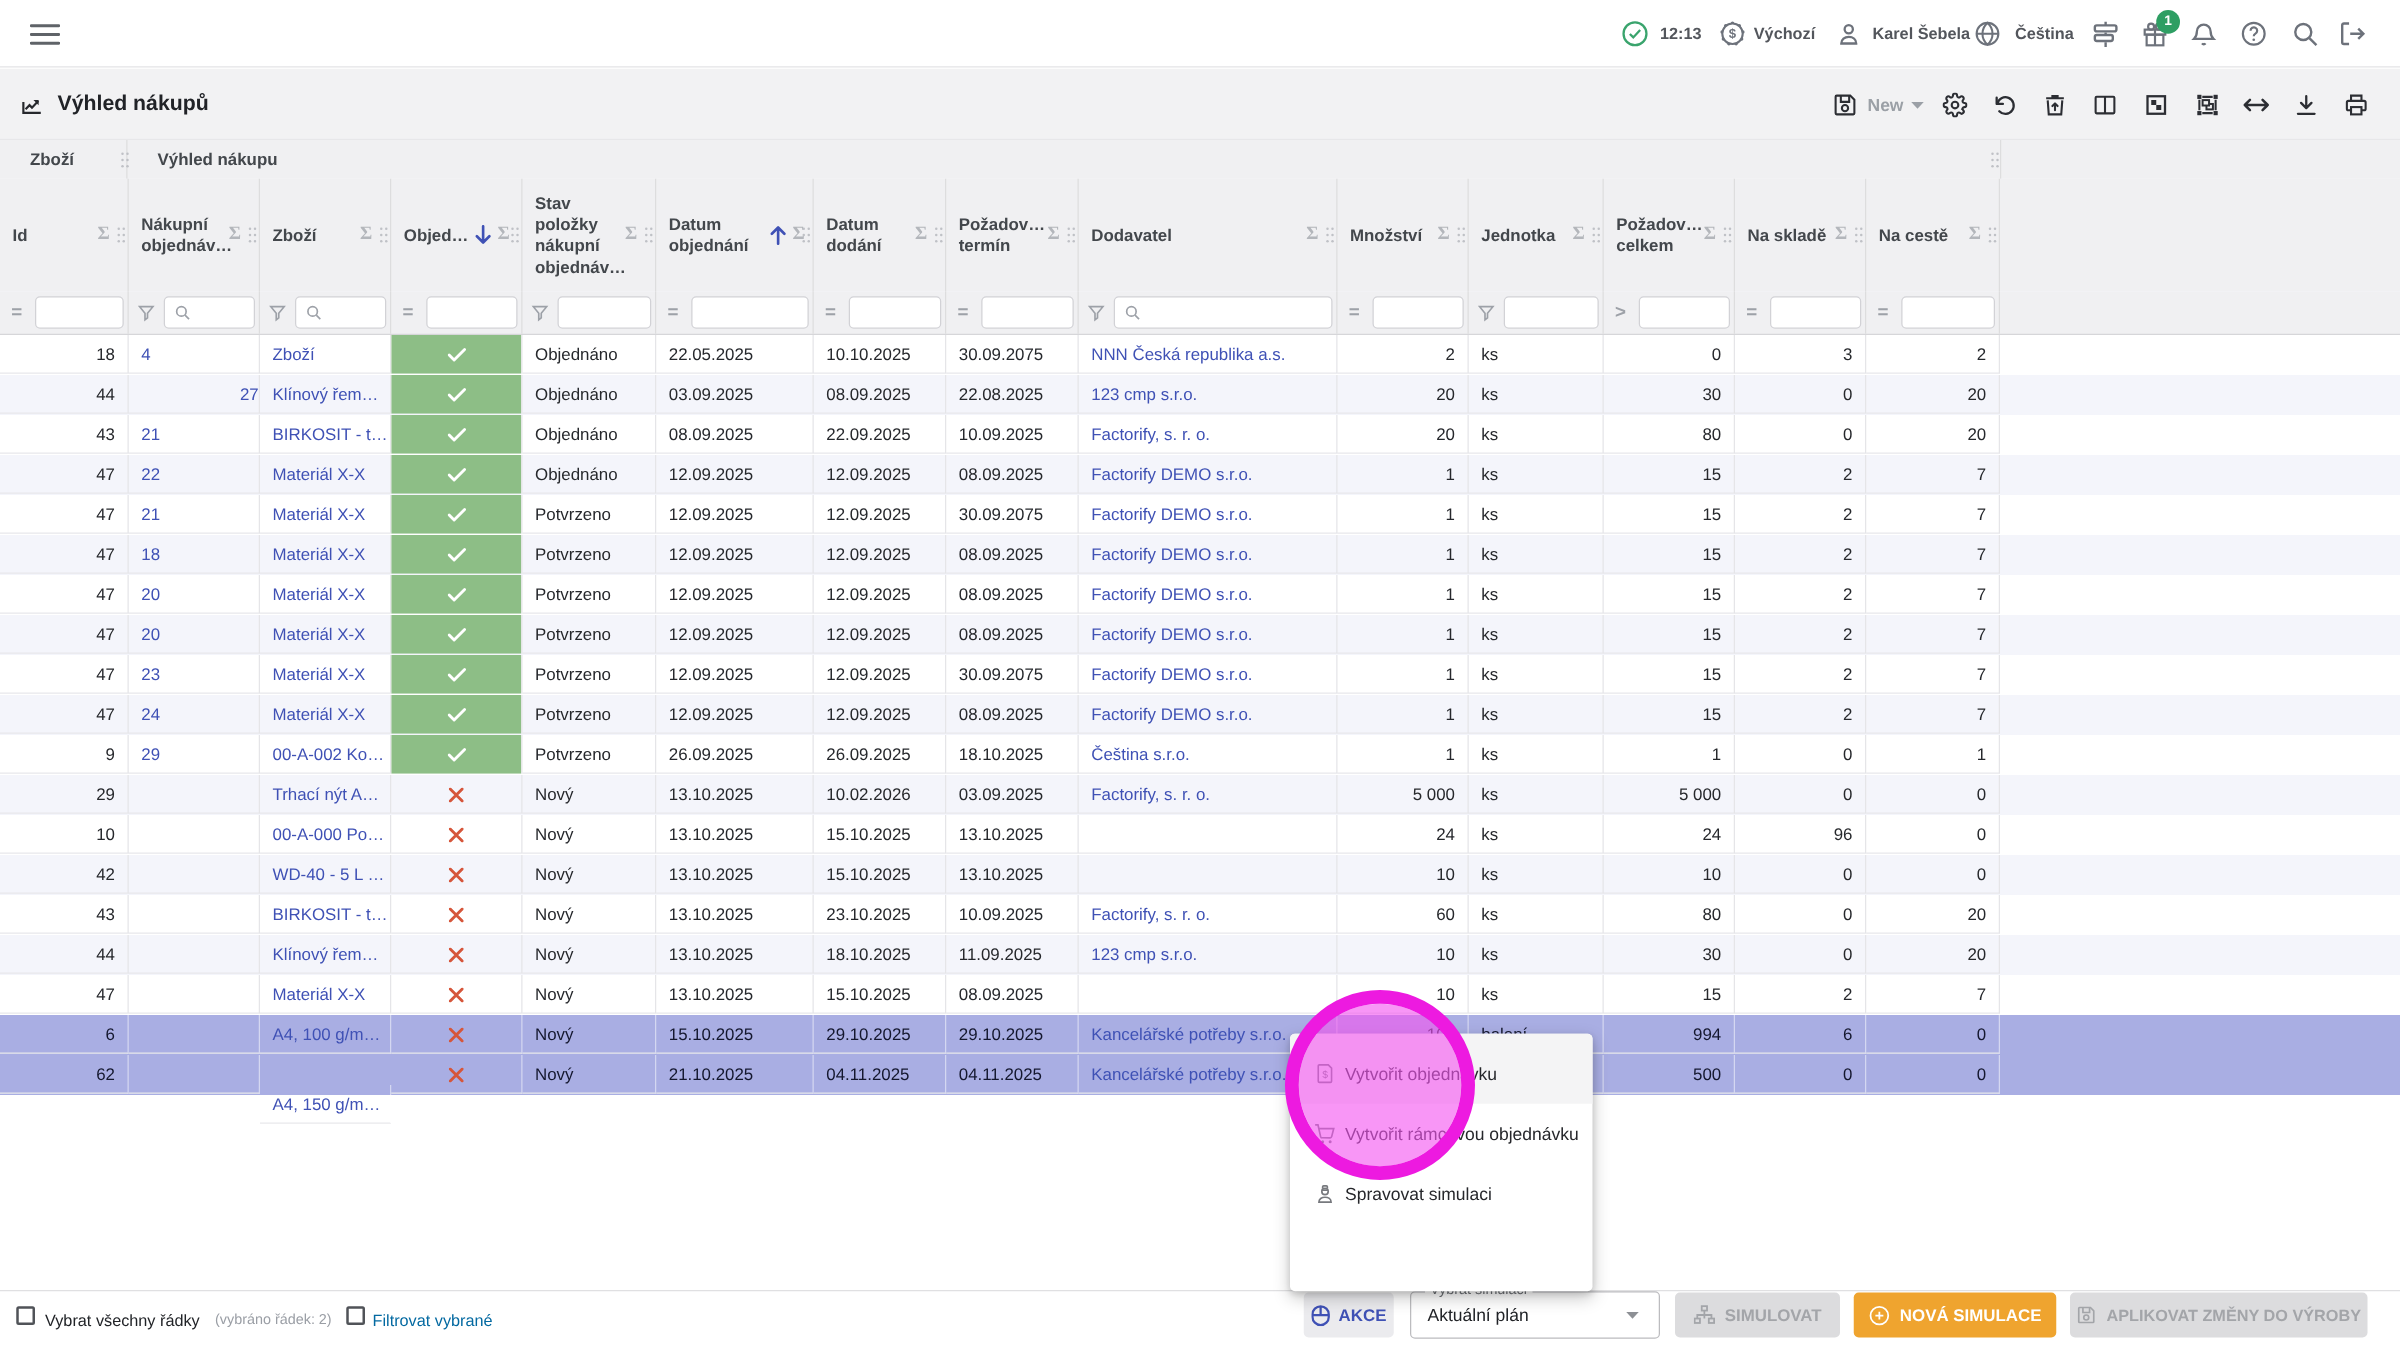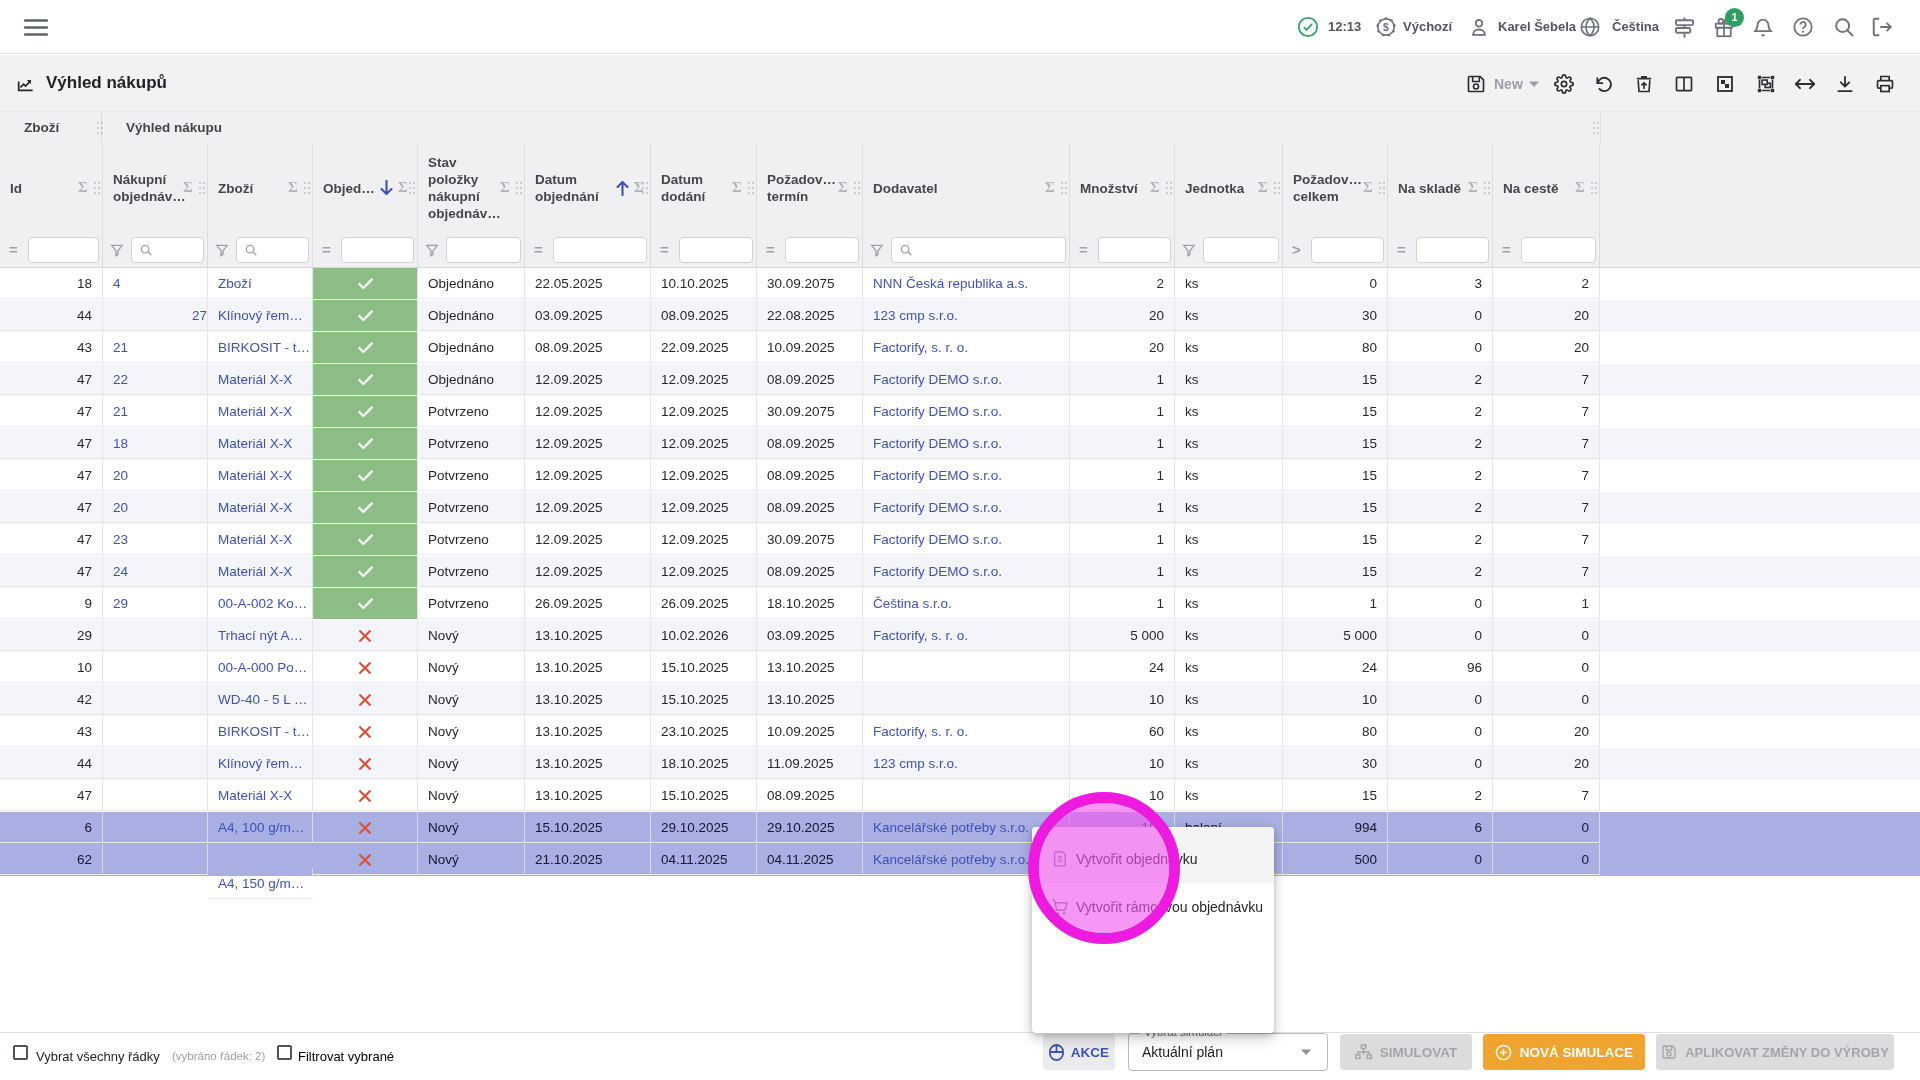--- a/index.html
+++ b/index.html
@@ -812,21 +812,21 @@
 <div class="cell bb" style="left:1175px;width:108px;padding-left:10px;">balení</div>
 <div class="cell bb" style="left:1283px;width:105px;text-align:right;padding-right:10px;">500</div>
 <div class="cell bb" style="left:1388px;width:105px;text-align:right;padding-right:10px;">0</div>
 <div class="cell bb" style="left:1493px;width:107px;text-align:right;padding-right:10px;">0</div>
 </div>
 <div class="abs" style="left:0;top:1032px;width:1920px;height:48px;background:#fff;border-top:1px solid #e0e0e2">
 <div class="abs" style="left:13px;top:12px;width:15px;height:15px;border:2px solid #505358;border-radius:2px"></div>
 <div class="abs" style="left:36px;top:0;height:48px;line-height:47px;font-size:13px;color:#212327">Vybrat všechny řádky</div>
 <div class="abs" style="left:172px;top:0;height:48px;line-height:47px;font-size:11.5px;color:#9a9ea5">(vybráno řádek: 2)</div>
 <div class="abs" style="left:277px;top:12px;width:15px;height:15px;border:2px solid #505358;border-radius:2px"></div>
-<div class="abs" style="left:298px;top:0;height:48px;line-height:47px;font-size:13px;color:#000000">Filtrovat vybrané</div>
+<div class="abs" style="left:298px;top:0;height:48px;line-height:47px;font-size:13px;color:#0369a1">Filtrovat vybrané</div>
 </div>
 <div class="btn" style="left:1043px;top:1034px;width:72px;height:36px;background:#ebebee;color:#3f51b5;z-index:5"><svg width="15" height="17" viewBox="0 0 15 17" fill="none" stroke="#3f51b5" stroke-width="1.8" style="margin-right:7px">
       <rect x="1" y="1" width="13" height="15" rx="6.5"></rect>
       <path d="M7.5 1v7M1 8h13"></path>
     </svg>AKCE</div>
 <div class="abs" style="left:1128px;top:1033px;width:200px;height:38px;background:#fff;border:1px solid #bcbcbf;border-radius:4px;z-index:5"></div>
 <div class="abs" style="left:1140px;top:1026px;background:#fff;padding:0 4px;font-size:11.5px;color:#6d7075;z-index:6">Vybrat simulaci</div>
 <div class="abs" style="left:1142px;top:1033px;height:38px;line-height:38px;font-size:14px;color:#212327;z-index:6">Aktuální plán</div>
 <svg class="abs" style="left:1300px;top:1048px;z-index:6" width="12" height="8" viewBox="0 0 12 8">
     <path d="M1 1.5 6 7l5-5.5z" fill="#8d9095"></path>
@@ -849,13 +849,18 @@
 <div class="menu">
 <div class="mi" style="background:#f4f4f5;height:56px;margin-top:-8px;padding-top:8px;border-radius:4px 4px 0 0;box-sizing:border-box"><svg width="18" height="18" viewBox="0 0 24 24" fill="none" stroke="#77797e" stroke-width="1.7">
         <path d="M6 2.5h9.5L19 6v14a1.2 1.2 0 0 1-1.2 1.2H6A1.2 1.2 0 0 1 4.8 20V3.7A1.2 1.2 0 0 1 6 2.5z"></path>
         <text x="12" y="16.5" font-size="11" fill="#77797e" stroke="none" text-anchor="middle" font-family="Liberation Sans">$</text>
       </svg>Vytvořit objednávku</div>
 <div class="mi"><svg width="18" height="18" viewBox="0 0 24 24" fill="none" stroke="#77797e" stroke-width="1.8">
         <path d="M1.5 2.5h3l2.8 12.5a1.6 1.6 0 0 0 1.6 1.3h8.6a1.6 1.6 0 0 0 1.6-1.2l2.2-8.6H6"></path>
         <circle cx="9.5" cy="20.5" r="1.6" fill="#77797e" stroke="none"></circle>
         <circle cx="17.5" cy="20.5" r="1.6" fill="#77797e" stroke="none"></circle>
       </svg>Vytvořit rámcovou objednávku</div>
+<div class="mi"><svg width="18" height="18" viewBox="0 0 24 24" fill="none" stroke="#77797e" stroke-width="1.8">
+        <circle cx="12" cy="9.5" r="3.4"></circle>
+        <path d="M8.6 8.2h6.8M9.5 6.3V4.6a1 1 0 0 1 1-1h3a1 1 0 0 1 1 1v1.7" fill="none"></path>
+        <path d="M5.5 21c0-3.4 2.9-5.3 6.5-5.3s6.5 1.9 6.5 5.3z"></path>
+      </svg>Spravovat simulaci</div>
 </div>
 <div class="abs" style="left:1028px;top:792px;width:152px;height:152px;border-radius:50%;border:11px solid #ed1ae0;background:rgba(243,85,240,0.62);z-index:50;background-clip:padding-box"></div>
 </body></html>

